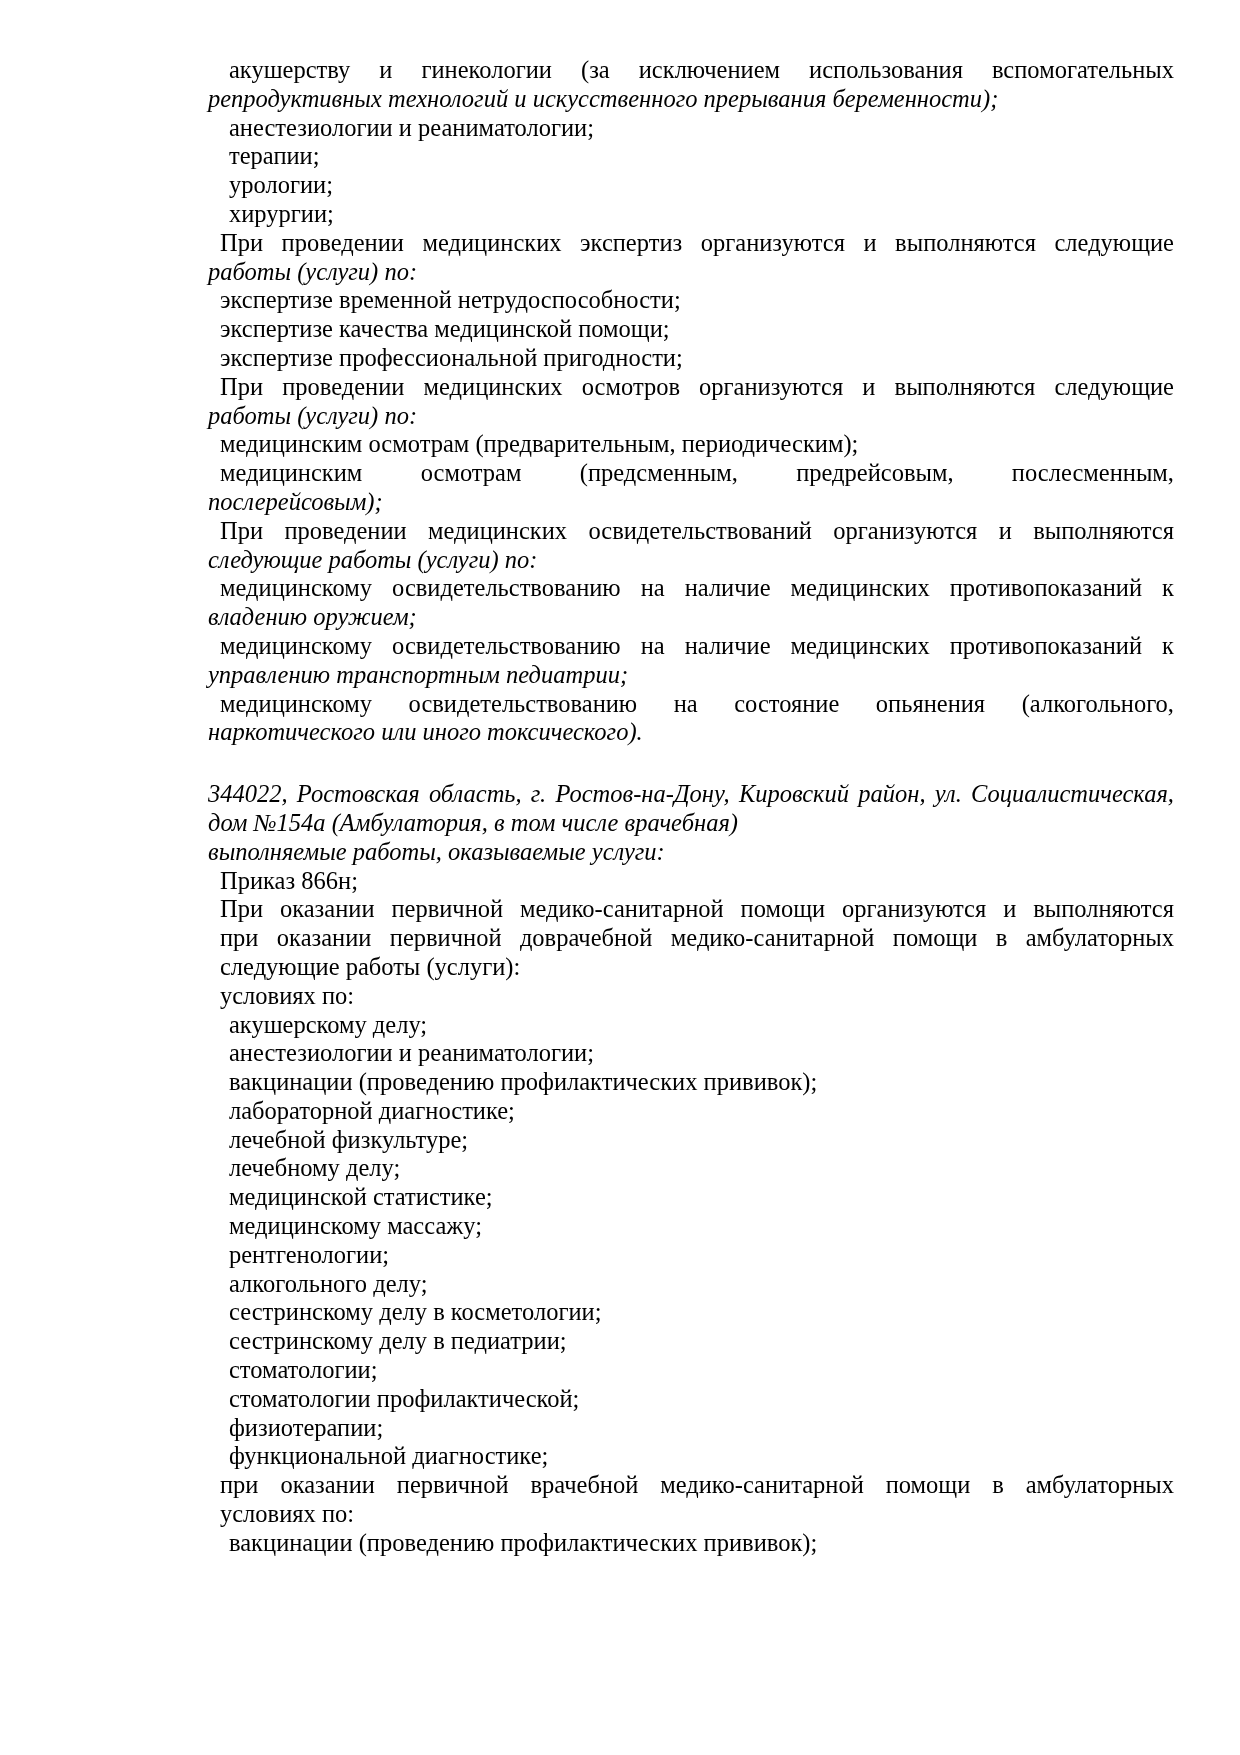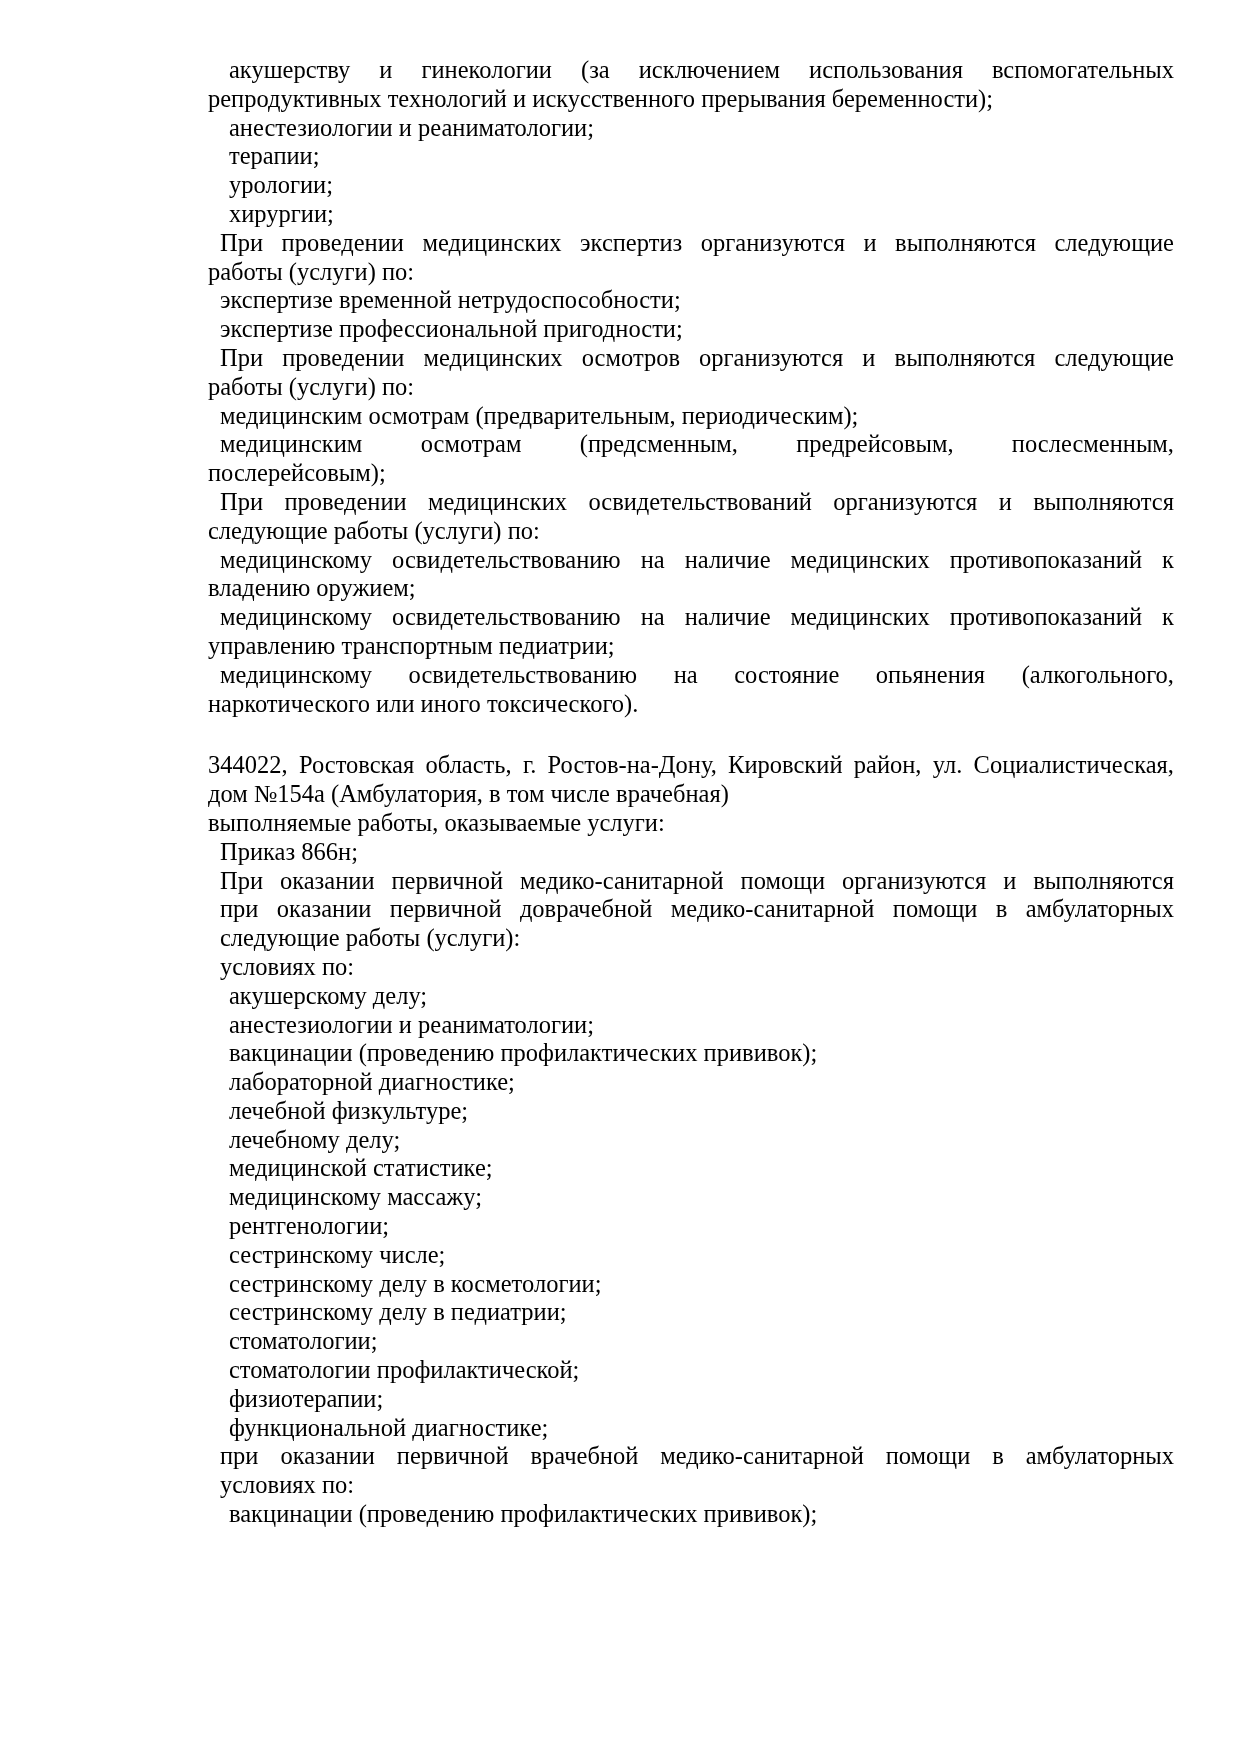--- a/index.html
+++ b/index.html
@@ -15,21 +15,21 @@
     line-height: 28.8px;
     color: #000000;
     overflow: hidden;
   }
   .doc {
     padding: 56px 66px 0 208px;
   }
   .line {
     min-height: 28.8px;
   }
-  .lv0 { padding-left: 0; }
+  .lv0 { padding-left: 0; font-style: italic; }
   .lv1 { padding-left: 6px; margin-left: 6px; }
   .lv2 { padding-left: 12px; }
   .lv3 { padding-left: 21px; }
   .stretch {
     text-align: justify;
     text-align-last: justify;
   }
   .section-gap {
     height: 33px;
   }
@@ -41,20 +41,21 @@
     <section>
       <div class="line lv3 stretch">акушерству и гинекологии (за исключением использования вспомогательных</div>
       <div class="line lv0">репродуктивных технологий и искусственного прерывания беременности);</div>
       <div class="line lv3">анестезиологии и реаниматологии;</div>
       <div class="line lv3">терапии;</div>
       <div class="line lv3">урологии;</div>
       <div class="line lv3">хирургии;</div>
       <div class="line lv1 stretch">При проведении медицинских экспертиз организуются и выполняются следующие</div>
       <div class="line lv0">работы (услуги) по:</div>
       <div class="line lv2">экспертизе временной нетрудоспособности;</div>
+      <div class="line lv2">экспертизе качества медицинской помощи;</div>
       <div class="line lv2">экспертизе профессиональной пригодности;</div>
       <div class="line lv1 stretch">При проведении медицинских осмотров организуются и выполняются следующие</div>
       <div class="line lv0">работы (услуги) по:</div>
       <div class="line lv2">медицинским осмотрам (предварительным, периодическим);</div>
       <div class="line lv2 stretch">медицинским осмотрам (предсменным, предрейсовым, послесменным,</div>
       <div class="line lv0">послерейсовым);</div>
       <div class="line lv1 stretch">При проведении медицинских освидетельствований организуются и выполняются</div>
       <div class="line lv0">следующие работы (услуги) по:</div>
       <div class="line lv2 stretch">медицинскому освидетельствованию на наличие медицинских противопоказаний к</div>
       <div class="line lv0">владению оружием;</div>
@@ -75,21 +76,21 @@
       <div class="line lv1">условиях по:</div>
       <div class="line lv3">акушерскому делу;</div>
       <div class="line lv3">анестезиологии и реаниматологии;</div>
       <div class="line lv3">вакцинации (проведению профилактических прививок);</div>
       <div class="line lv3">лабораторной диагностике;</div>
       <div class="line lv3">лечебной физкультуре;</div>
       <div class="line lv3">лечебному делу;</div>
       <div class="line lv3">медицинской статистике;</div>
       <div class="line lv3">медицинскому массажу;</div>
       <div class="line lv3">рентгенологии;</div>
-      <div class="line lv3">сестринскому числе;</div>
+      <div class="line lv3">алкогольного делу;</div>
       <div class="line lv3">сестринскому делу в косметологии;</div>
       <div class="line lv3">сестринскому делу в педиатрии;</div>
       <div class="line lv3">стоматологии;</div>
       <div class="line lv3">стоматологии профилактической;</div>
       <div class="line lv3">физиотерапии;</div>
       <div class="line lv3">функциональной диагностике;</div>
       <div class="line lv2 stretch">при оказании первичной врачебной медико-санитарной помощи в амбулаторных</div>
       <div class="line lv1">условиях по:</div>
       <div class="line lv3">вакцинации (проведению профилактических прививок);</div>
     </section>

